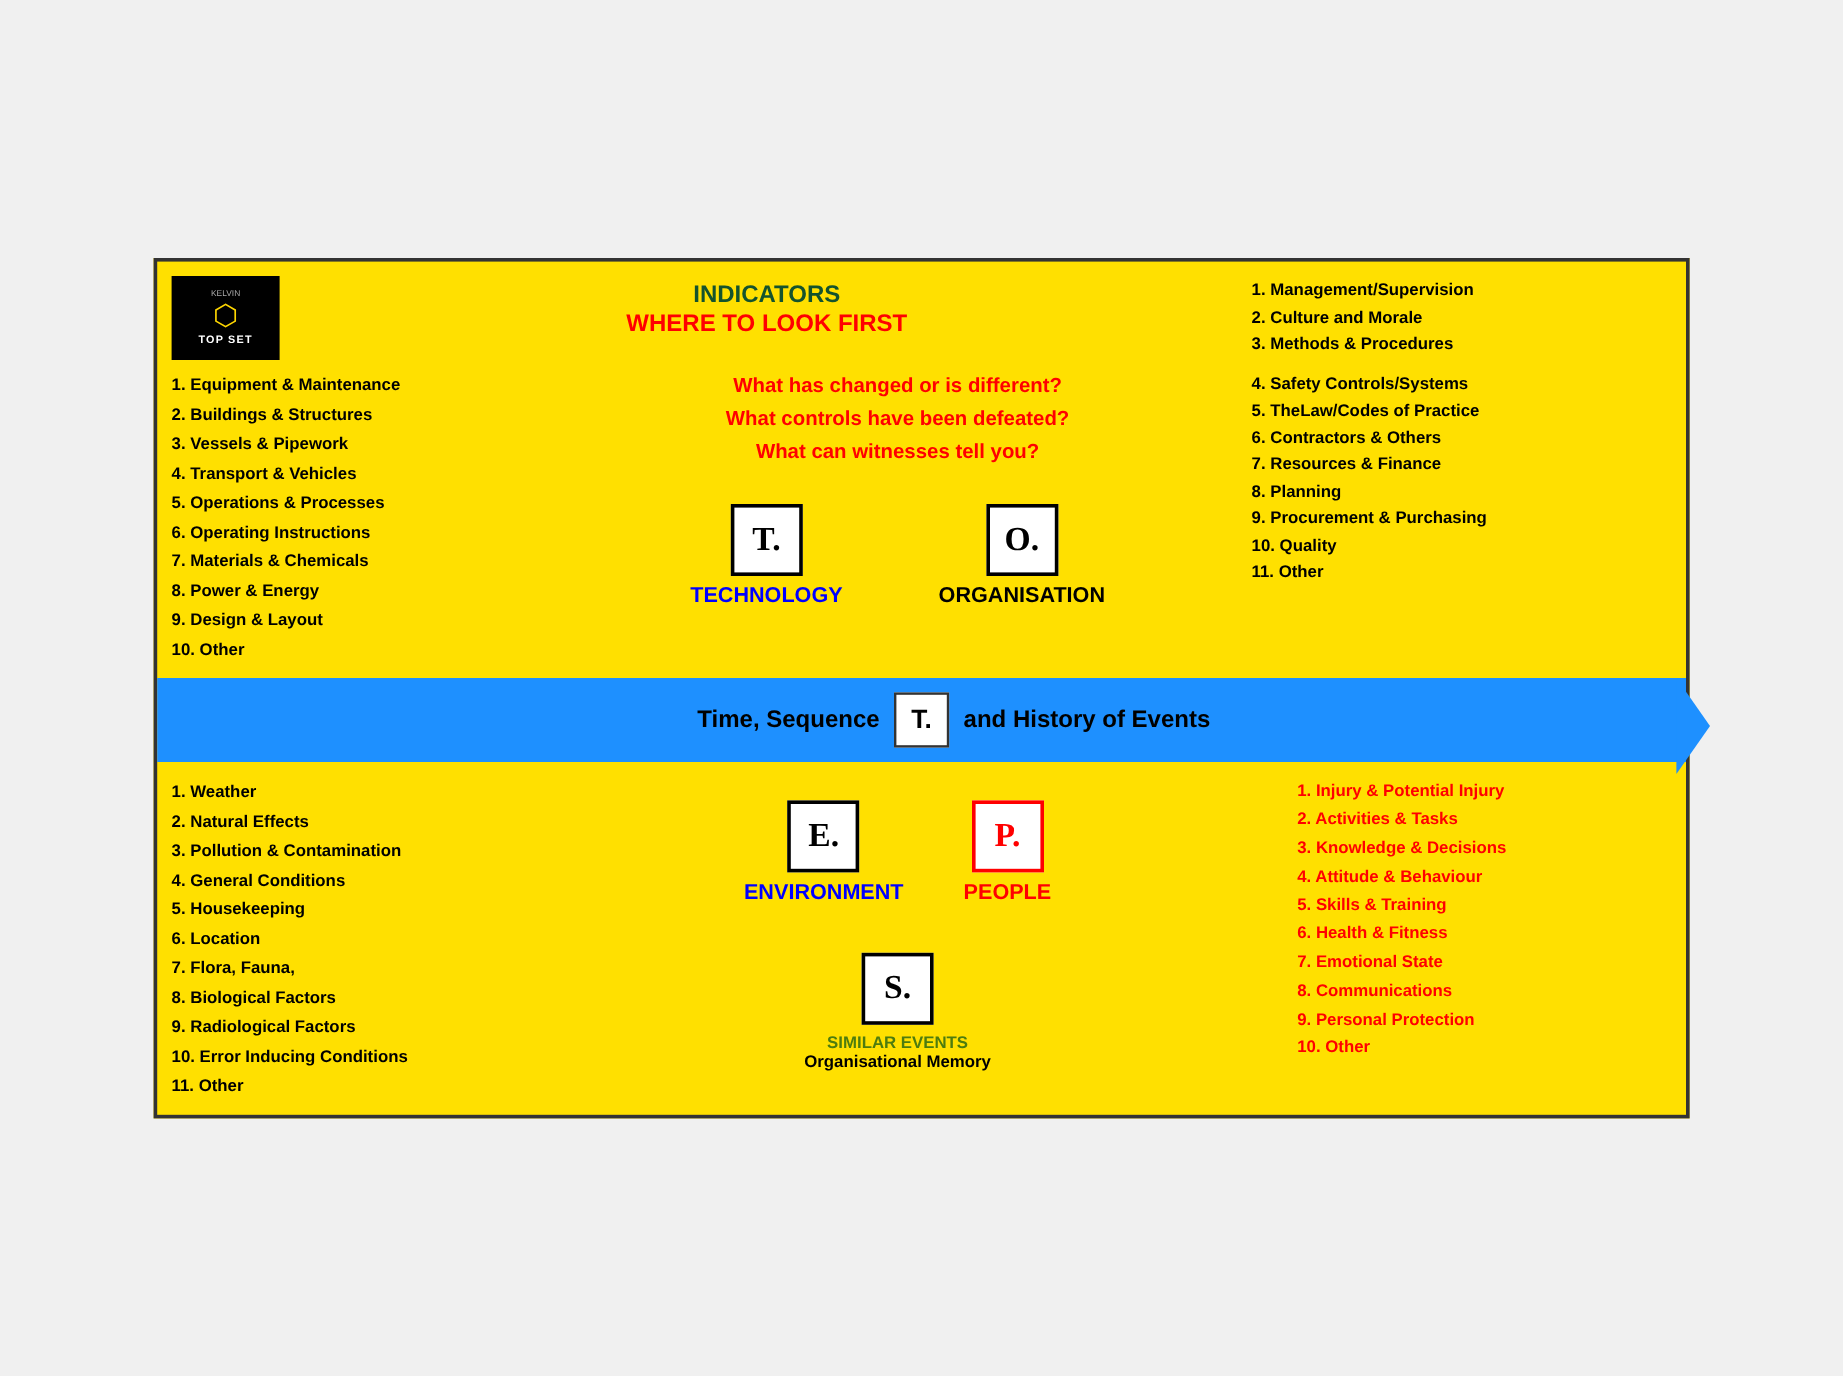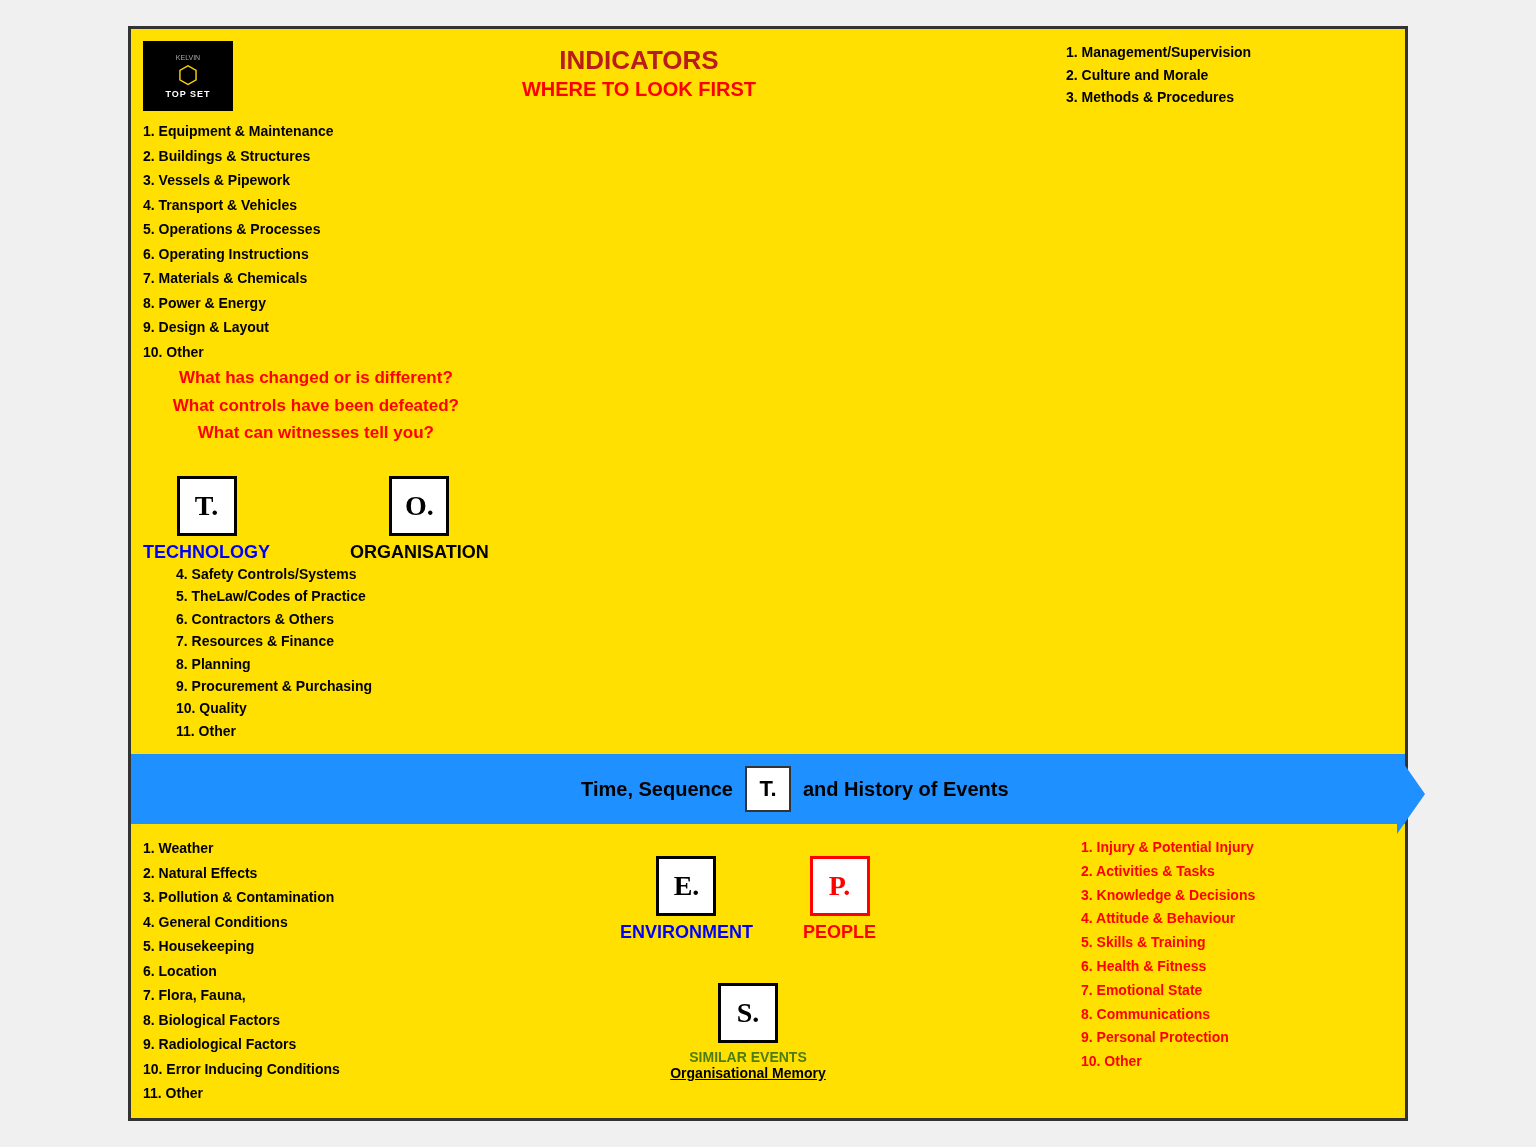--- a/index.html
+++ b/index.html
@@ -51,48 +51,46 @@
     .logo-icon {
       color: #FFD700;
       font-size: 24px;
     }
     .center-header {
       flex: 1;
       text-align: center;
       padding-top: 4px;
     }
     .indicators-title {
-      color: #b91c1c;
-      font-size: 26px;
+      color: #14532d;
+      font-size: 20px;
       font-weight: bold;
       line-height: 1.2;
     }
     .where-to-look {
       color: #FF0000;
       font-size: 20px;
       font-weight: bold;
       line-height: 1.2;
     }
     .right-list {
       width: 360px;
       flex-shrink: 0;
       padding-left: 10px;
     }
     .right-list-item {
       color: #000;
       font-size: 14px;
       font-weight: bold;
       line-height: 1.6;
-      margin-left: 23px;
     }
     
     .main-content {
       display: flex;
       align-items: flex-start;
-      flex-direction: column;
     }
     .left-section {
       width: 320px;
       flex-shrink: 0;
     }
     .left-list-item {
       color: #000;
       font-size: 14px;
       font-weight: bold;
       line-height: 1.75;
@@ -246,21 +244,20 @@
       font-size: 14px;
       font-weight: bold;
       color: #4d7c0f;
       text-align: center;
     }
     .similar-sub {
       font-size: 14px;
       font-weight: bold;
       color: #000;
       text-align: center;
-      text-decoration: underline;
     }
     
     .scrabble-tile-red {
       border-color: #FF0000;
     }
     .scrabble-tile-red span {
       color: #FF0000;
     }
     
     .scrabble-label-red {

